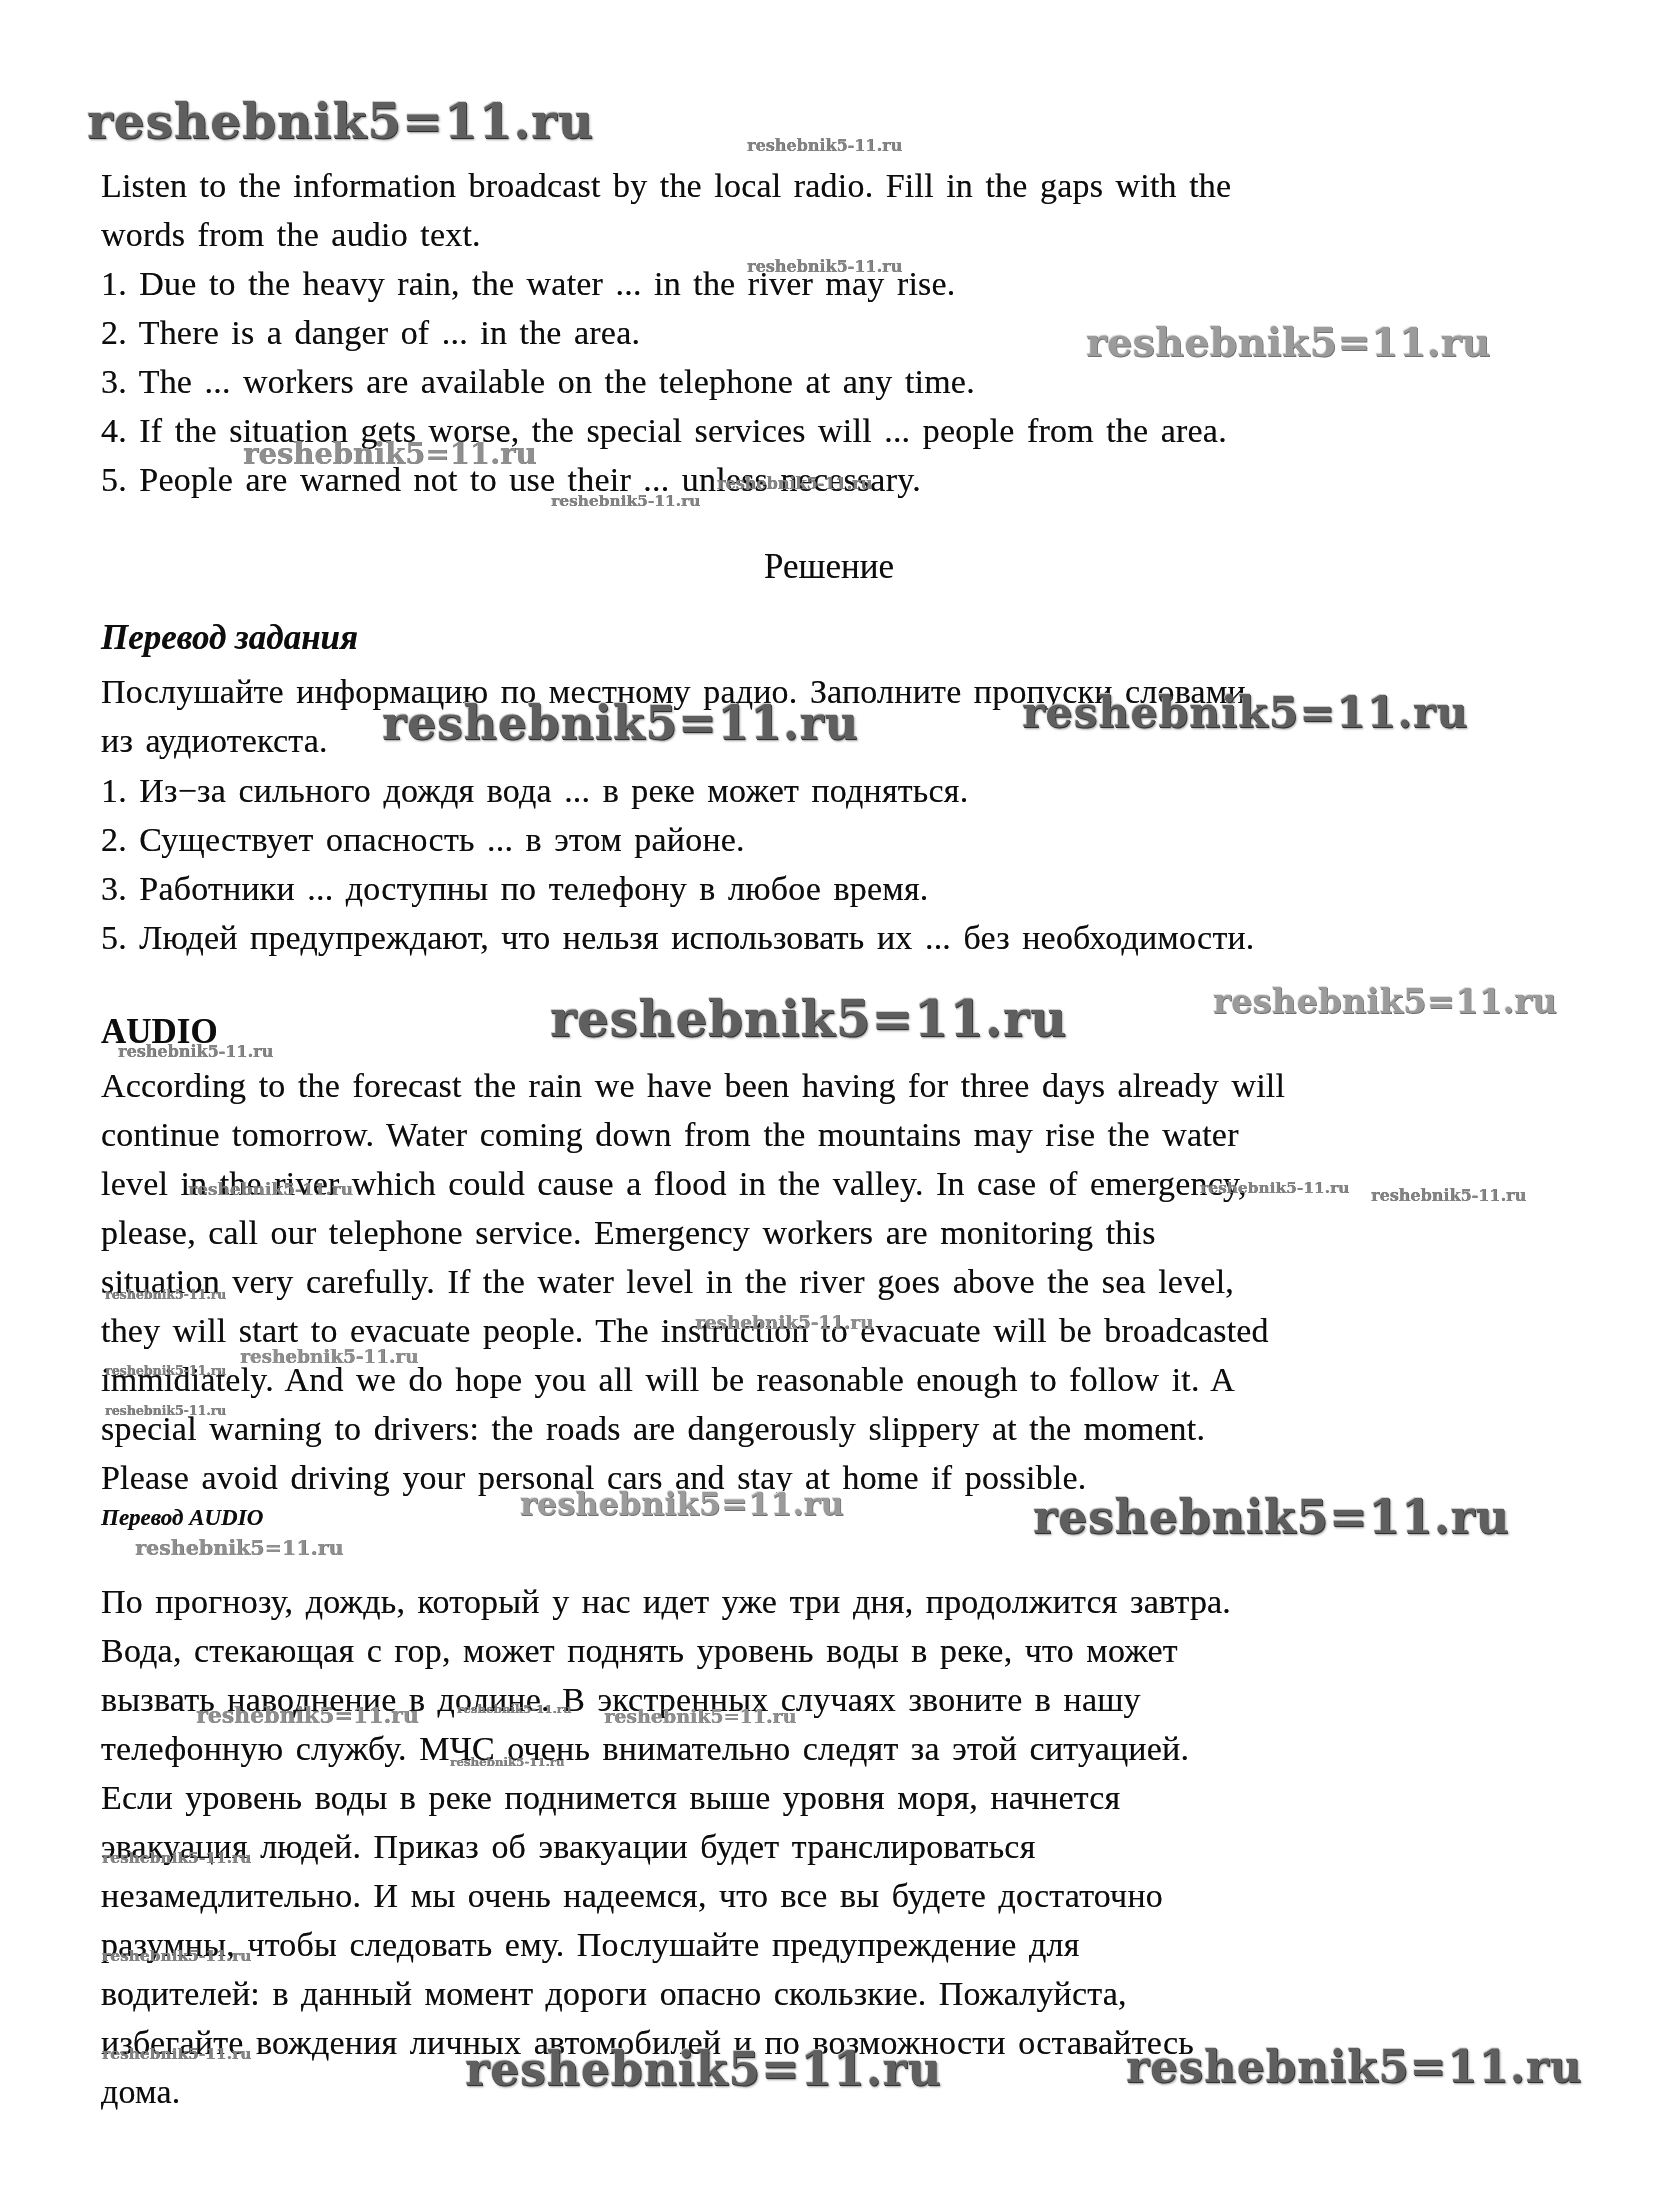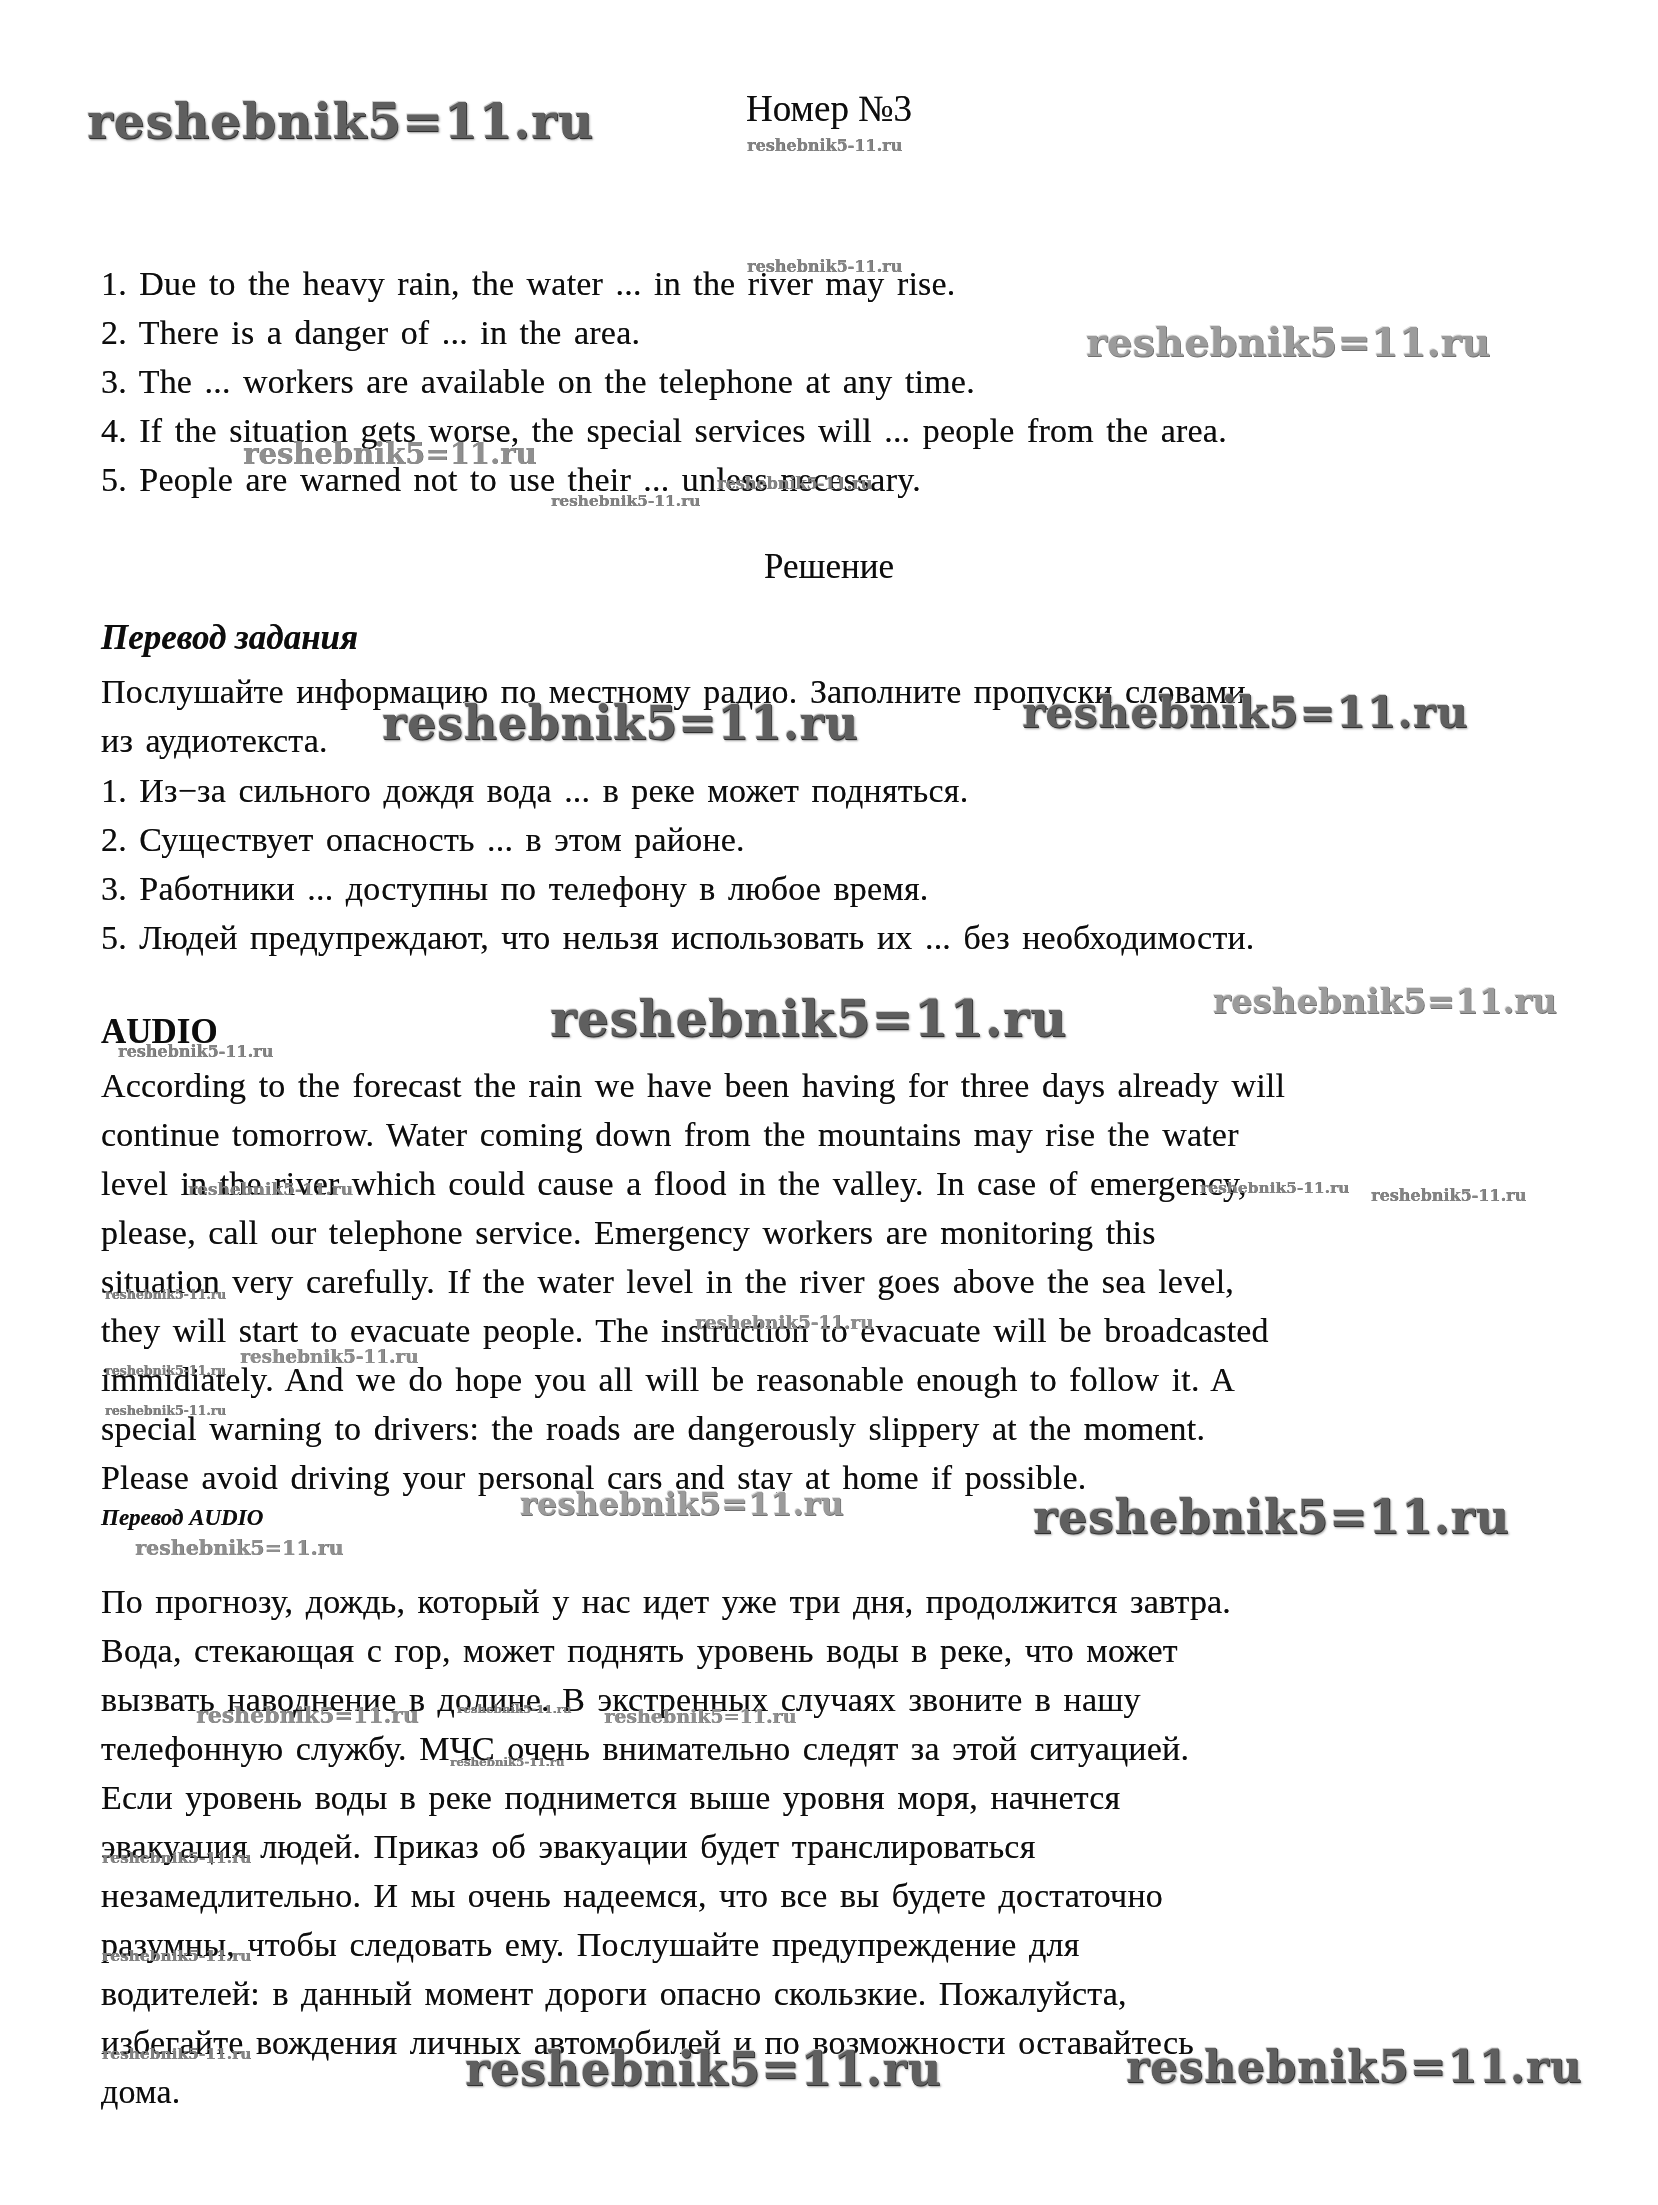--- a/index.html
+++ b/index.html
@@ -28,22 +28,25 @@
     text-shadow:0.7px 0.7px 0 #6f6f6f,-0.7px -0.7px 0 #dedede;
   }
   .wm-md{color:#8f8f8f;text-shadow:0.4px 0.4px 0 #5f5f5f;}
   .wm-sm{color:#848484;text-shadow:0.3px 0.3px 0 #555;}
 </style>
 </head>
 <body>
 
 <div class="page">
 
-  <div class="abs center h-like" style="top:87px;font-size:37px;text-shadow:0 0 0.4px rgba(0,0,0,.55);">Номер №3</div>
 
+  <div class="abs body-text" style="left:101px;top:161px;">
+    <div class="line">Listen to the information broadcast by the local radio. Fill in the gaps with the</div>
+    <div class="line">words from the audio text.</div>
+  </div>
 
   <div class="abs body-text" style="left:101px;top:259px;">
     <div class="line">1. Due to the heavy rain, the water ... in the river may rise.</div>
     <div class="line">2. There is a danger of ... in the area.</div>
     <div class="line">3. The ... workers are available on the telephone at any time.</div>
     <div class="line">4. If the situation gets worse, the special services will ... people from the area.</div>
     <div class="line">5. People are warned not to use their ... unless necessary.</div>
   </div>
 
   <div class="abs center" style="top:547px;font-size:35px;text-shadow:0 0 0.4px rgba(0,0,0,.55);">Решение</div>

